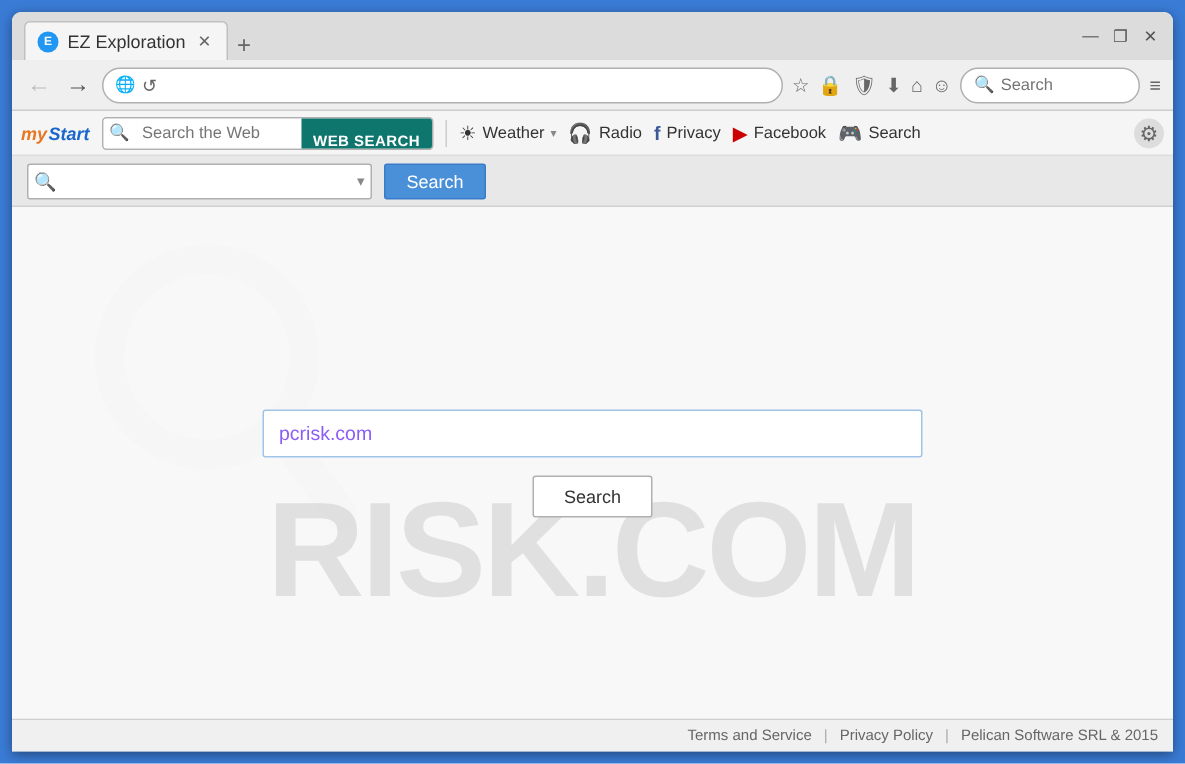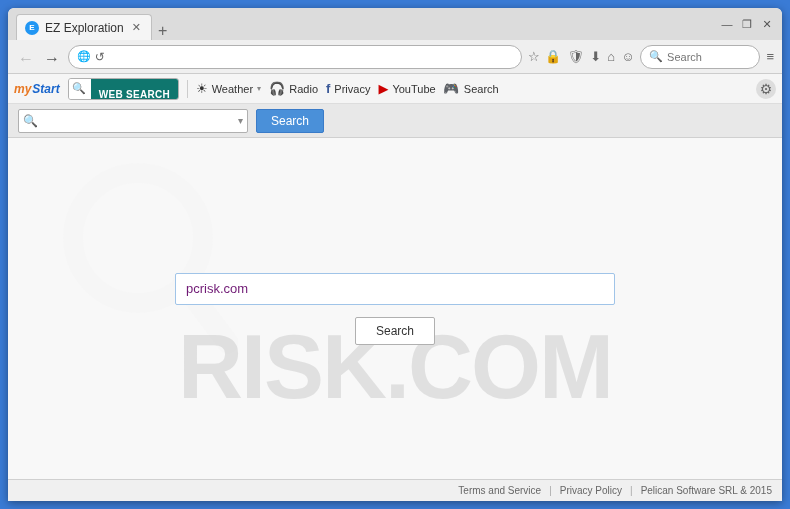--- a/index.html
+++ b/index.html
@@ -366,21 +366,21 @@
       gap: 12px;
     }
     .center-search-input {
       width: 440px;
       height: 32px;
       border: 1px solid #a0c4e8;
       border-radius: 2px;
       font-size: 13px;
       padding: 0 10px;
       outline: none;
-      color: #701a75;
+      color: #8b5cf6;
     }
     .center-search-btn {
       background: white;
       color: #333;
       border: 1px solid #b0b0b0;
       height: 28px;
       padding: 0 20px;
       font-size: 12px;
       cursor: pointer;
       border-radius: 2px;
@@ -446,39 +446,40 @@
     <span class="address-icon">≡</span>
   </div>
 
   <div class="toolbar">
     <div class="mystart-logo">
       <span class="my">my</span>
         <span class="start">Start</span>
     </div>
     <div class="toolbar-search">
       <div class="toolbar-search-icon-wrapper">🔍</div>
+      <input type="text" placeholder="Search the Web" style="">
       <button class="web-search-btn">WEB SEARCH</button>
     </div>
     <div class="toolbar-divider"></div>
     <div class="toolbar-item">
       <span class="toolbar-item-icon">☀</span>
       <span>Weather</span>
       <span class="toolbar-chevron">▾</span>
     </div>
     <div class="toolbar-item">
       <span class="toolbar-item-icon">🎧</span>
       <span>Radio</span>
     </div>
     <div class="toolbar-item">
       <span class="toolbar-item-icon" style="color:#3b5998;font-weight:bold;font-size:13px">f</span>
       <span>Privacy</span>
     </div>
     <div class="toolbar-item">
       <span class="toolbar-item-icon" style="color:#cc0000;font-size:13px">▶</span>
-      <span>YouTube</span>
+      <span>Facebook</span>
     </div>
     <div class="toolbar-item">
       <span class="toolbar-item-icon">🎮</span>
       <span>Search</span>
     </div>
     <div class="toolbar-gear">⚙</div>
   </div>
 
   <div class="search-toolbar">
     <div class="search-input-wrapper">

